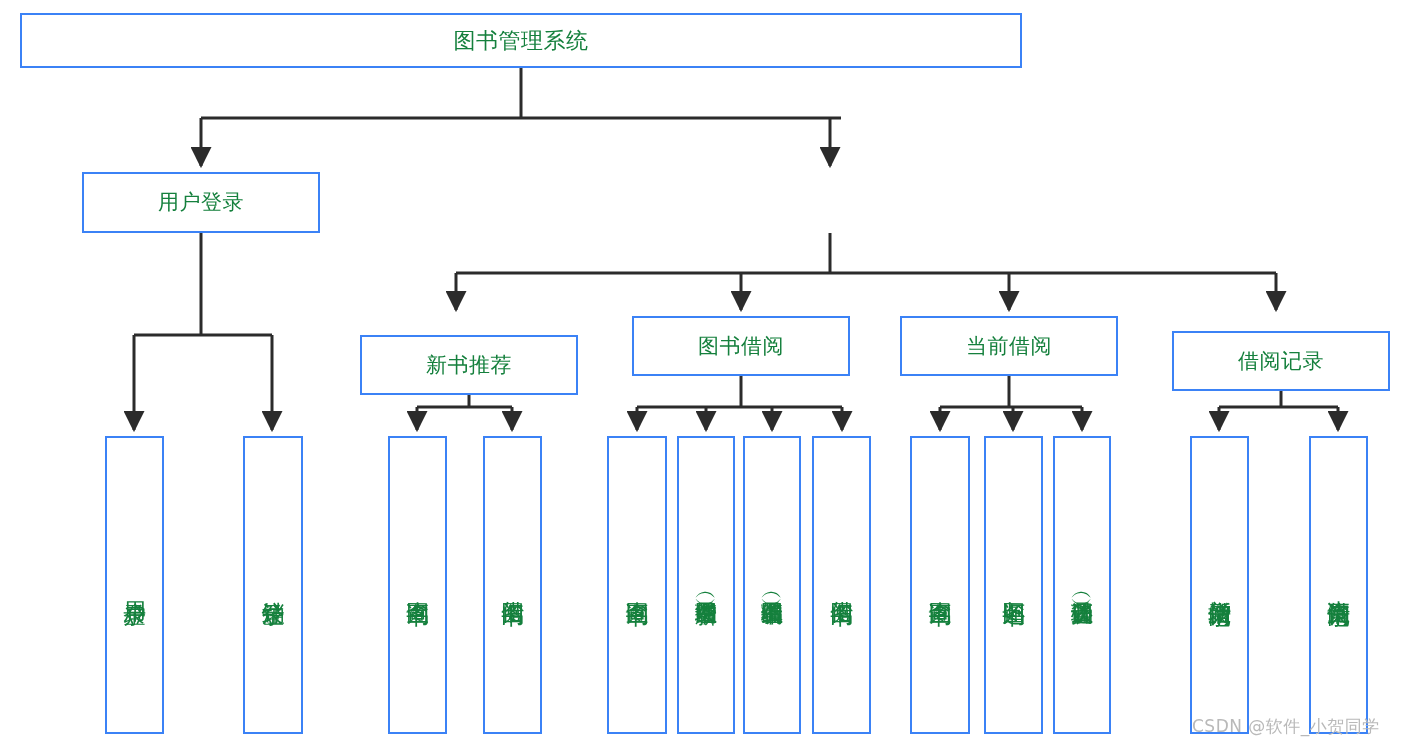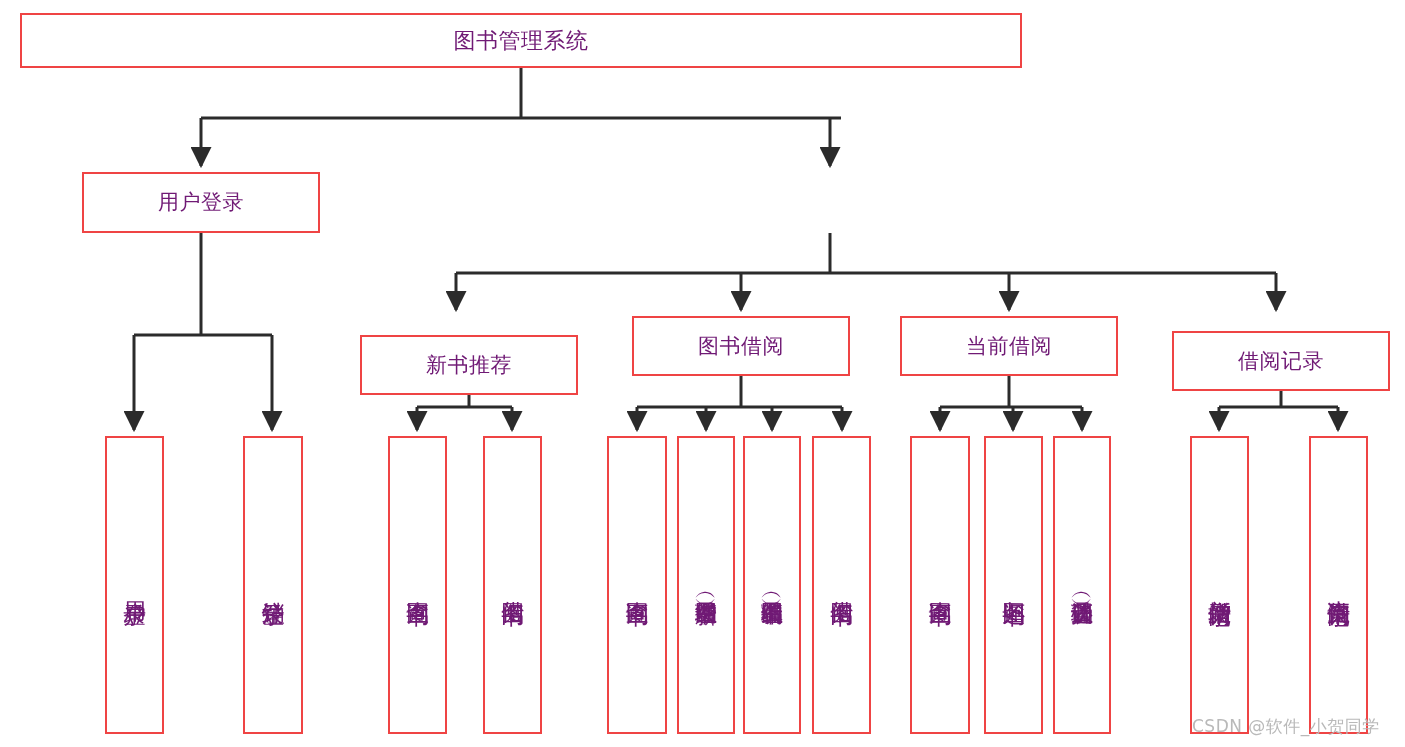--- a/index.html
+++ b/index.html
@@ -20,26 +20,26 @@
   #edges {
     position: absolute;
     left: 0;
     top: 0;
     width: 1405px;
     height: 747px;
   }
   .node {
     position: absolute;
     box-sizing: border-box;
-    border: 2px solid #ef4444;
+    border: 2px solid #3b82f6;
     background: #ffffff;
     display: flex;
     align-items: center;
     justify-content: center;
-    color: #701a75;
+    color: #15803d;
   }
   .node .lbl {
     display: block;
     text-align: center;
     line-height: 1.18;
   }
   .node.horiz .lbl {
     font-size: 21px;
     letter-spacing: 0.5px;
     white-space: nowrap;

